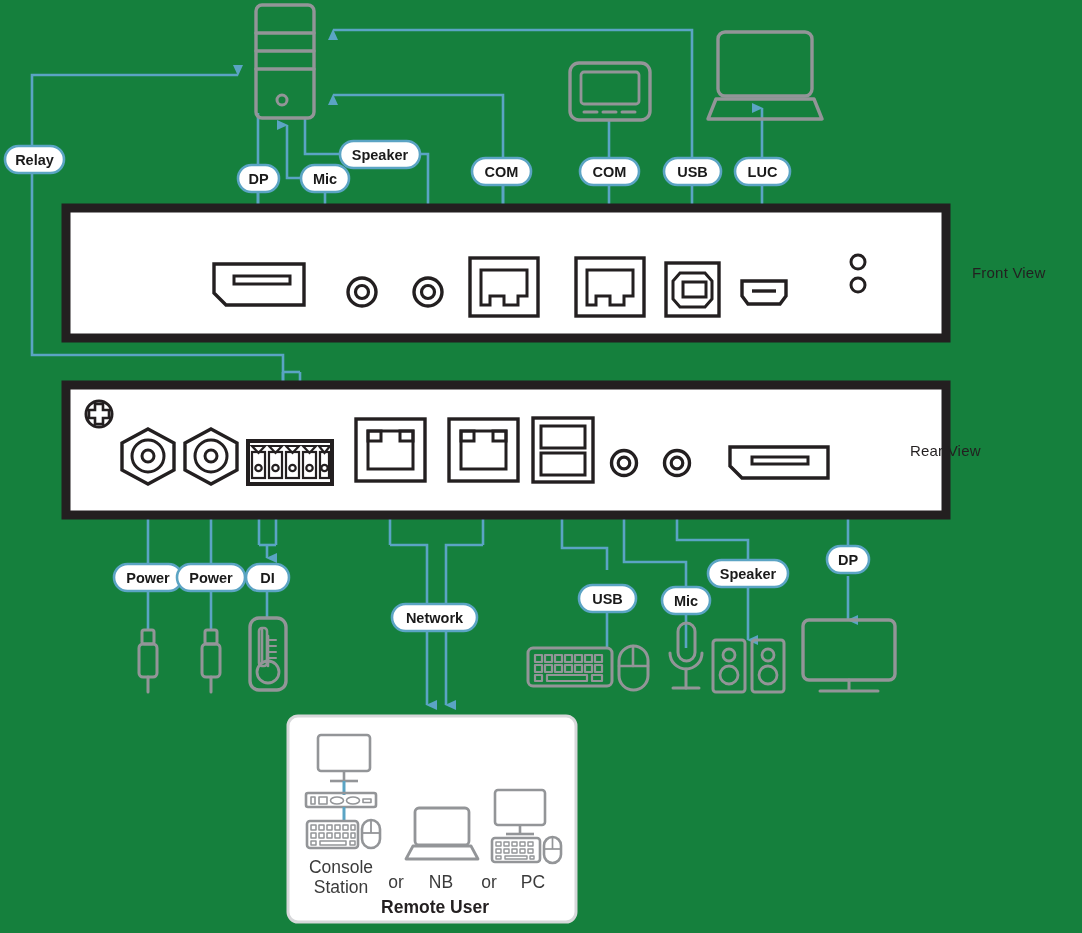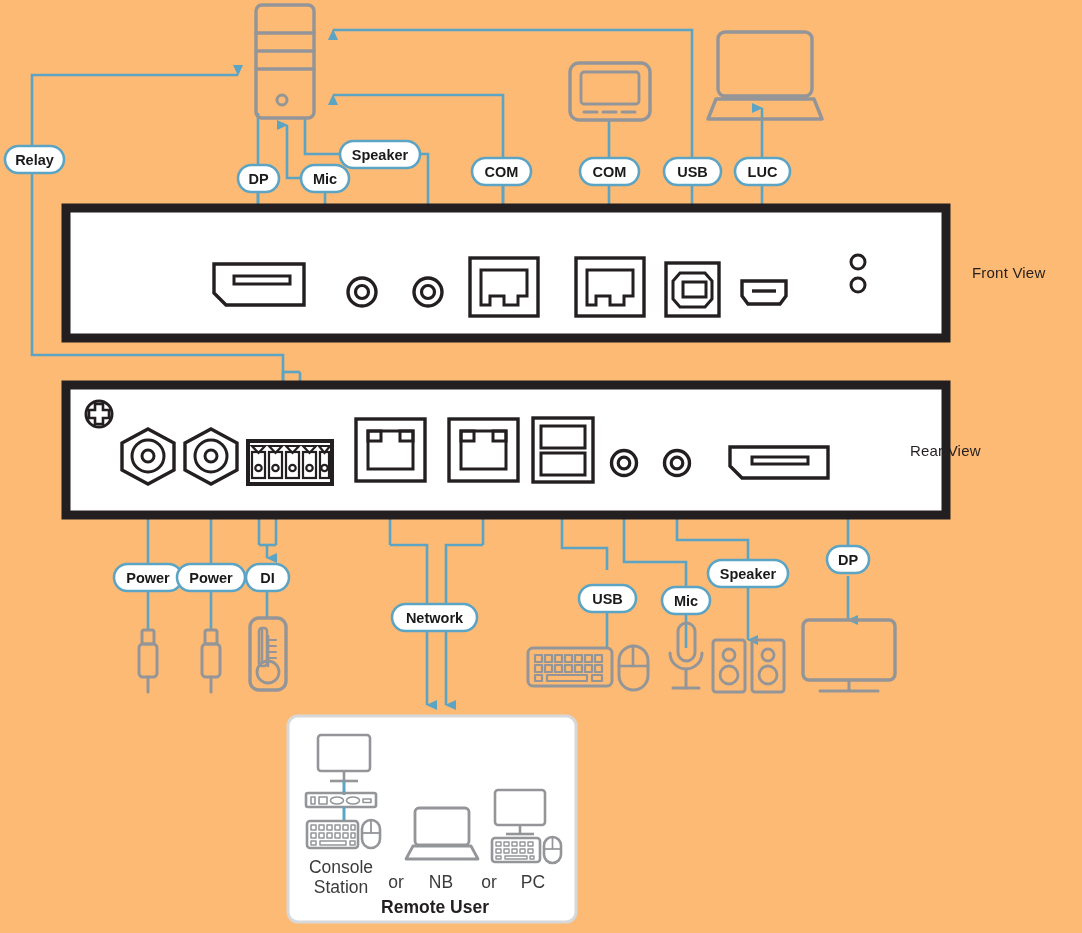--- a/index.html
+++ b/index.html
@@ -1,17 +1,17 @@
 <!DOCTYPE html>
 <html><head>
 <meta charset="utf-8">
 <style>
   html,body{margin:0;padding:0;background:#ffffff;}
   body{font-family:"Liberation Sans","DejaVu Sans",sans-serif;}
-  #stage{position:relative;width:1082px;height:933px;background:#fdba74;overflow:hidden;}
+  #stage{position:relative;width:1082px;height:933px;background:#15803d;overflow:hidden;}
   #svgroot{position:absolute;left:0;top:0;width:1082px;height:933px;}
   .viewlabel{position:absolute;font-size:15px;color:#231f20;font-family:"Liberation Sans","DejaVu Sans",sans-serif;letter-spacing:.2px;white-space:nowrap;}
   .pilltext{font-family:"Liberation Sans","DejaVu Sans",sans-serif;font-weight:bold;font-size:14.5px;fill:#1a1a1a;}
   .rutext{font-family:"Liberation Sans","DejaVu Sans",sans-serif;font-size:17.5px;fill:#3b3b3b;}
   .rutext-b{font-family:"Liberation Sans","DejaVu Sans",sans-serif;font-size:17.5px;font-weight:bold;fill:#231f20;}
 </style>
 </head>
 <body>
 
 <div id="stage">

